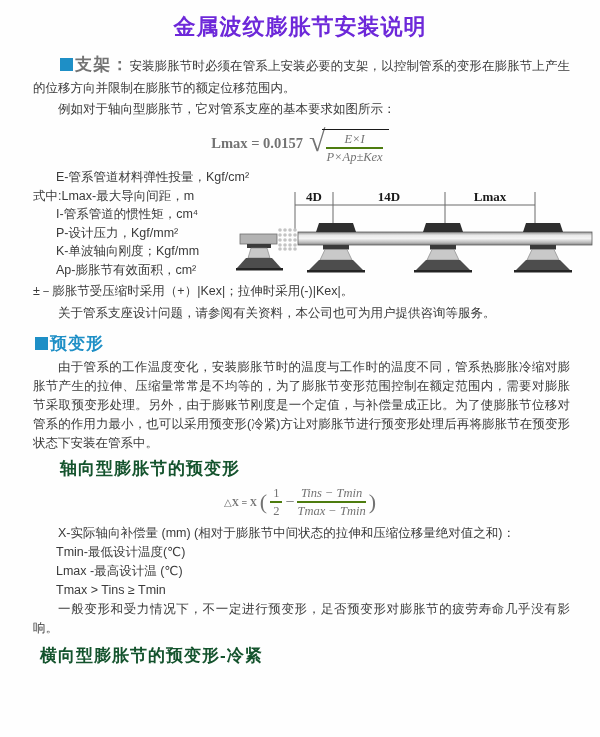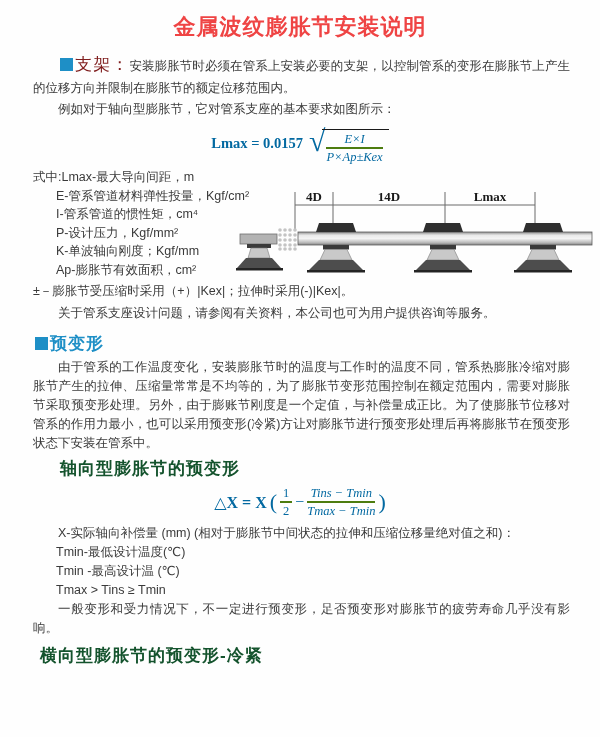--- a/index.html
+++ b/index.html
@@ -1,32 +1,32 @@
 <!DOCTYPE html>
 <html><head>
 <meta charset="utf-8">
 <style>
   html,body{margin:0;padding:0;background:#fff;}
   .page{
     width:600px;height:737px;position:relative;overflow:hidden;background:#fefefe;
     font-family:"Liberation Sans","DejaVu Sans",sans-serif;color:#3a3a3a;
   }
   .title{
-    font-size:22px;font-weight:bold;color:#ef4444;text-align:center;
+    font-size:22px;font-weight:bold;color:#6d28d9;text-align:center;
     margin:0;padding:12px 0 0;line-height:30px;letter-spacing:1px;
   }
   .body-text{font-size:12.5px;line-height:19px;}
   
   .sec1-para{margin:12px 30px 0 33px;text-align:justify;line-height:22px;font-size:12.5px;}
   .sq{display:inline-block;width:13px;height:13px;background:#1e8fc6;vertical-align:-1px;margin-right:2px;}
   .sq.indent{margin-left:27px;}
-  .inline-header{color:#7f1d1d;font-size:17px;font-weight:normal;letter-spacing:1px;}
+  .inline-header{color:#737373;font-size:17px;font-weight:bold;letter-spacing:1px;}
   .para{margin:0 30px 0 33px;text-align:justify;text-indent:2em;}
   
-  .formula{text-align:center;font-family:"Liberation Serif","DejaVu Serif",serif;color:#0369a1;}
+  .formula{text-align:center;font-family:"Liberation Serif","DejaVu Serif",serif;color:#737373;}
   .f1{margin:6px 0 4px;}
   .f-bold{font-weight:bold;font-size:14.5px;}
   .sqrt{display:inline-flex;align-items:flex-start;margin-left:6px;vertical-align:middle;}
   .sqrt .rad{font-size:30px;line-height:32px;font-weight:400;}
   .sqrt .cand{border-top:1.5px solid #1a1a1a;padding:2px 6px 0 4px;margin-left:-3px;margin-top:4px;}
   .frac{display:inline-flex;flex-direction:column;text-align:center;font-size:12.5px;font-style:italic;line-height:14px;vertical-align:middle;}
   .frac .num{border-bottom:2px solid #4d7c0f;padding:0 3px 1px;}
   .frac .den{padding-top:1px;}
   .frow{display:inline-flex;align-items:center;gap:3px;}
   .paren{font-size:22px;font-weight:400;font-family:"Liberation Serif",serif;}
@@ -36,21 +36,21 @@
   .def-line.ind{padding-left:23px;}
   .note-line{line-height:18.5px;margin-top:3px;}
   
   .diagram{position:absolute;left:236px;top:186px;width:364px;height:112px;}
   
   .sec-header{color:#1e8fc6;font-size:17px;font-weight:bold;margin:10px 0 3px 35px;letter-spacing:1px;}
   .sub-header{color:#14532d;font-size:17px;font-weight:bold;letter-spacing:1px;}
   .sub-axial{margin:4px 0 4px 60px;}
   .sub-lateral{margin:6px 0 2px 40px;}
   .f2{margin:6px 0 6px;}
-  .f2 .lhs{font-weight:bold;font-size:16px;font-style:normal;}
+  .f2 .lhs{font-weight:bold;font-size:10px;font-style:normal;}
   .temp-line{line-height:19px;margin-left:33px;}
 </style>
 </head>
 <body>
 
 <div class="page">
 
   <h1 class="title">金属波纹膨胀节安装说明</h1>
 
   <p class="sec1-para"><span class="sq indent"></span><span class="inline-header">支架：</span><span>安装膨胀节时必须在管系上安装必要的支架，以控制管系的变形在膨胀节上产生的位移方向并限制在膨胀节的额定位移范围内。</span></p>
@@ -61,22 +61,22 @@
     <span class="f-bold">Lmax = 0.0157</span><span class="sqrt">
         <span class="rad">√</span>
         <span class="cand"><span class="frac">
             <span class="num">E×I</span>
             <span class="den">P×Ap±Kex</span>
           </span></span>
       </span>
   </div>
 
   <div class="defs body-text">
+    <div class="def-line ind">E-管系管道材料弹性投量，Kgf/cm²</div>
     <div class="def-line">式中:Lmax-最大导向间距，m</div>
-    <div class="def-line ind">E-管系管道材料弹性投量，Kgf/cm²</div>
     <div class="def-line ind">I-管系管道的惯性矩，cm⁴</div>
     <div class="def-line ind">P-设计压力，Kgf/mm²</div>
     <div class="def-line ind">K-单波轴向刚度；Kgf/mm</div>
     <div class="def-line ind">Ap-膨胀节有效面积，cm²</div>
     <div class="note-line">±－膨胀节受压缩时采用（+）|Kex|；拉伸时采用(-)|Kex|。</div>
     <div class="note-line" style="text-indent:2em;">关于管系支座设计问题，请参阅有关资料，本公司也可为用户提供咨询等服务。</div>
   </div>
 
   <svg class="diagram" viewBox="0 0 364 112">
     <defs>
@@ -180,20 +180,20 @@
           <span class="num">Tins − Tmin</span>
           <span class="den">Tmax − Tmin</span>
         </span>
         <span class="paren">)</span>
     </span>
   </div>
 
   <p class="para body-text" style="margin-top:0;text-indent:2em;">X-实际轴向补偿量 (mm) (相对于膨胀节中间状态的拉伸和压缩位移量绝对值之和)：</p>
 
   <div class="body-text temp-line" style="padding-left:23px;">Tmin-最低设计温度(℃)</div>
-  <div class="body-text temp-line" style="padding-left:23px;">Tmin -最高设计温 (℃)</div>
+  <div class="body-text temp-line" style="padding-left:23px;">Lmax -最高设计温 (℃)</div>
   <div class="body-text temp-line" style="padding-left:23px;">Tmax &gt; Tins ≥ Tmin</div>
 
   <p class="para body-text" style="margin-top:0;">一般变形和受力情况下，不一定进行预变形，足否预变形对膨胀节的疲劳寿命几乎没有影响。</p>
 
   <div class="sub-header sub-lateral">横向型膨胀节的预变形-冷紧</div>
 
 </div>
 
 </body></html>

